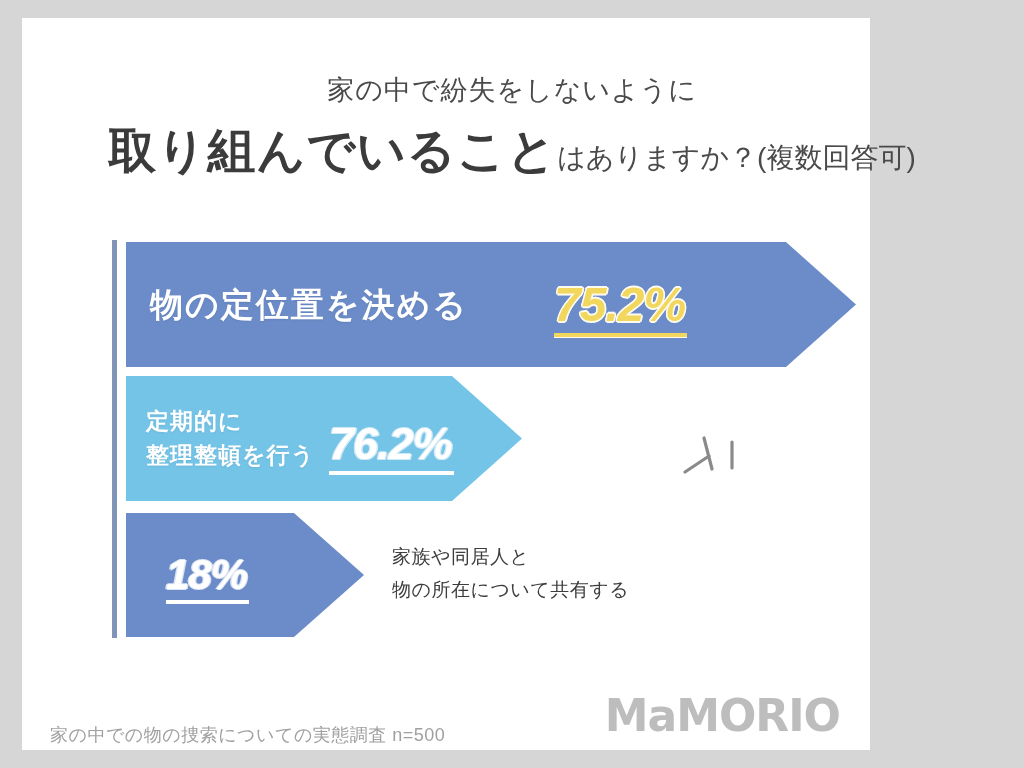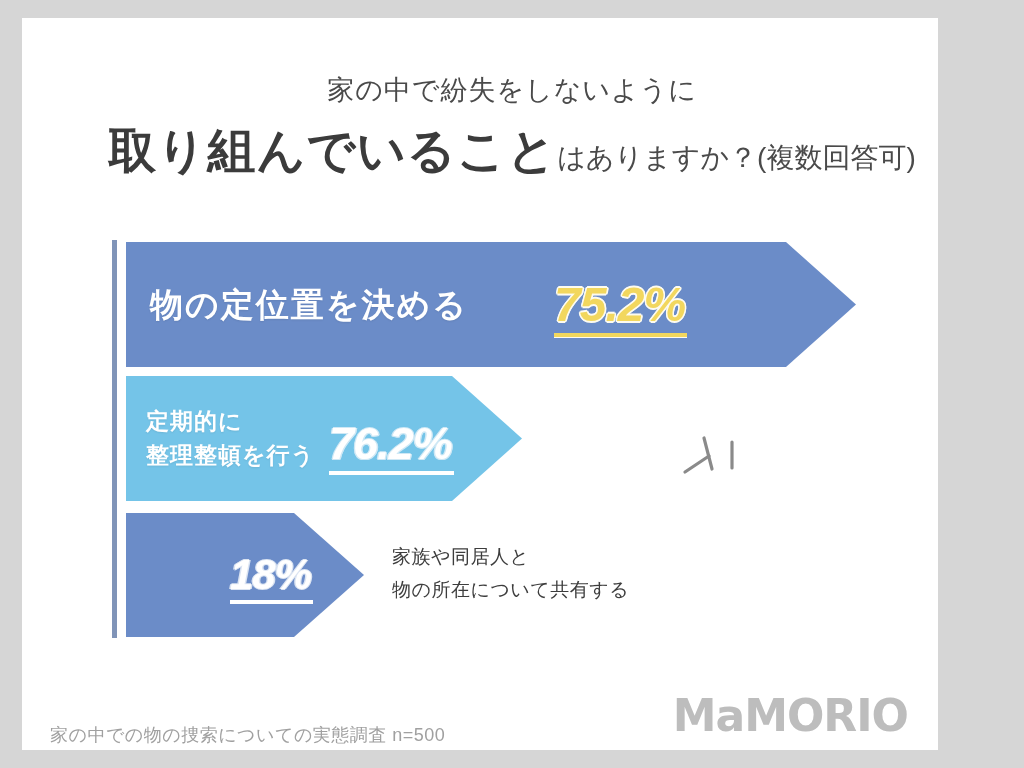--- a/index.html
+++ b/index.html
@@ -9,21 +9,21 @@
     height: 768px;
     overflow: hidden;
     background: #d6d6d6;
     font-family: "Liberation Sans", "DejaVu Sans", sans-serif;
   }
 
   #slide {
     position: absolute;
     left: 22px;
     top: 18px;
-    width: 916px;
+    width: 848px;
     height: 732px;
     background: #ffffff;
   }
 
   
   .title-block {
     position: absolute;
     left: 0;
     top: 56px;
     width: 980px;
@@ -146,21 +146,21 @@
     text-shadow:
        1.4px 0 0 #cfe8f5, -1.4px 0 0 #cfe8f5,
        0 1.4px 0 #cfe8f5, 0 -1.4px 0 #cfe8f5,
        1px 1px 0 #cfe8f5, -1px 1px 0 #cfe8f5;
   }
   .pct-white-lg::after { background: #ffffff; }
 
   .pct-white-sm {
     color: #ffffff;
     font-size: 42px;
-    margin-left: 104px;
+    margin-left: 40px;
     text-shadow:
        1.4px 0 0 #dbe4f2, -1.4px 0 0 #dbe4f2,
        0 1.4px 0 #dbe4f2, 0 -1.4px 0 #dbe4f2;
   }
   .pct-white-sm::after { background: #ffffff; }
 
   
   .outside-label {
     position: absolute;
     left: 370px;

